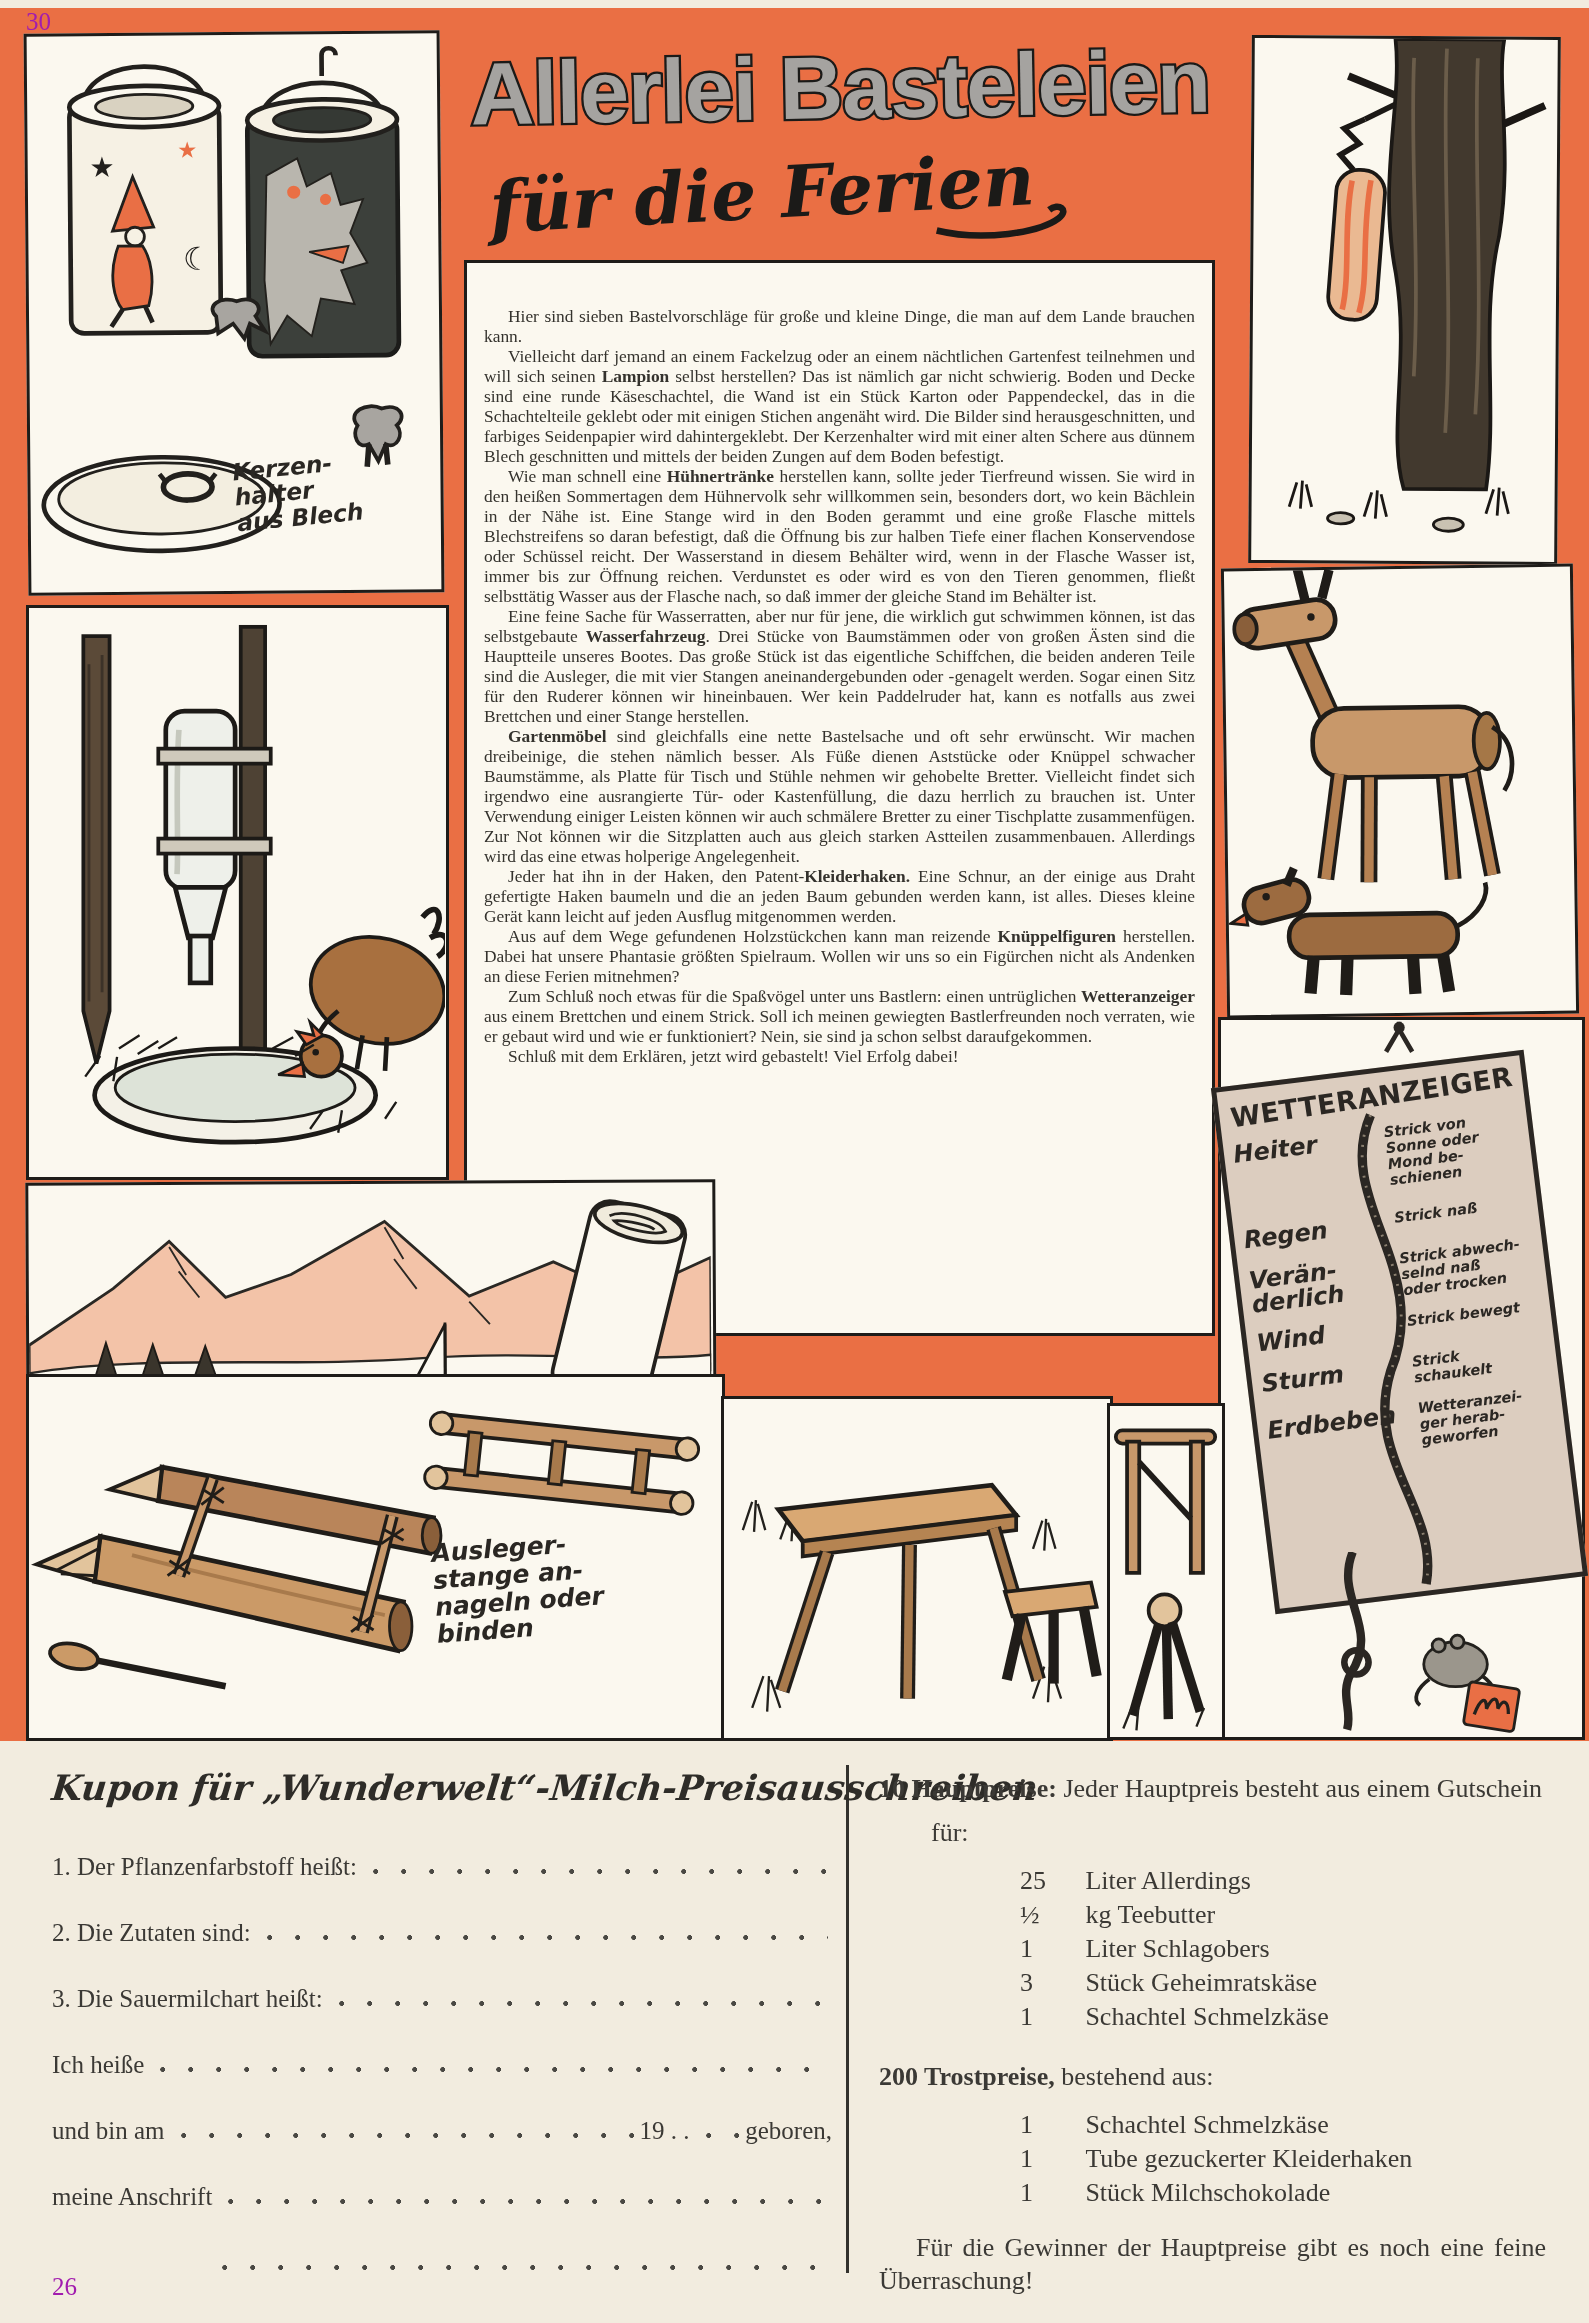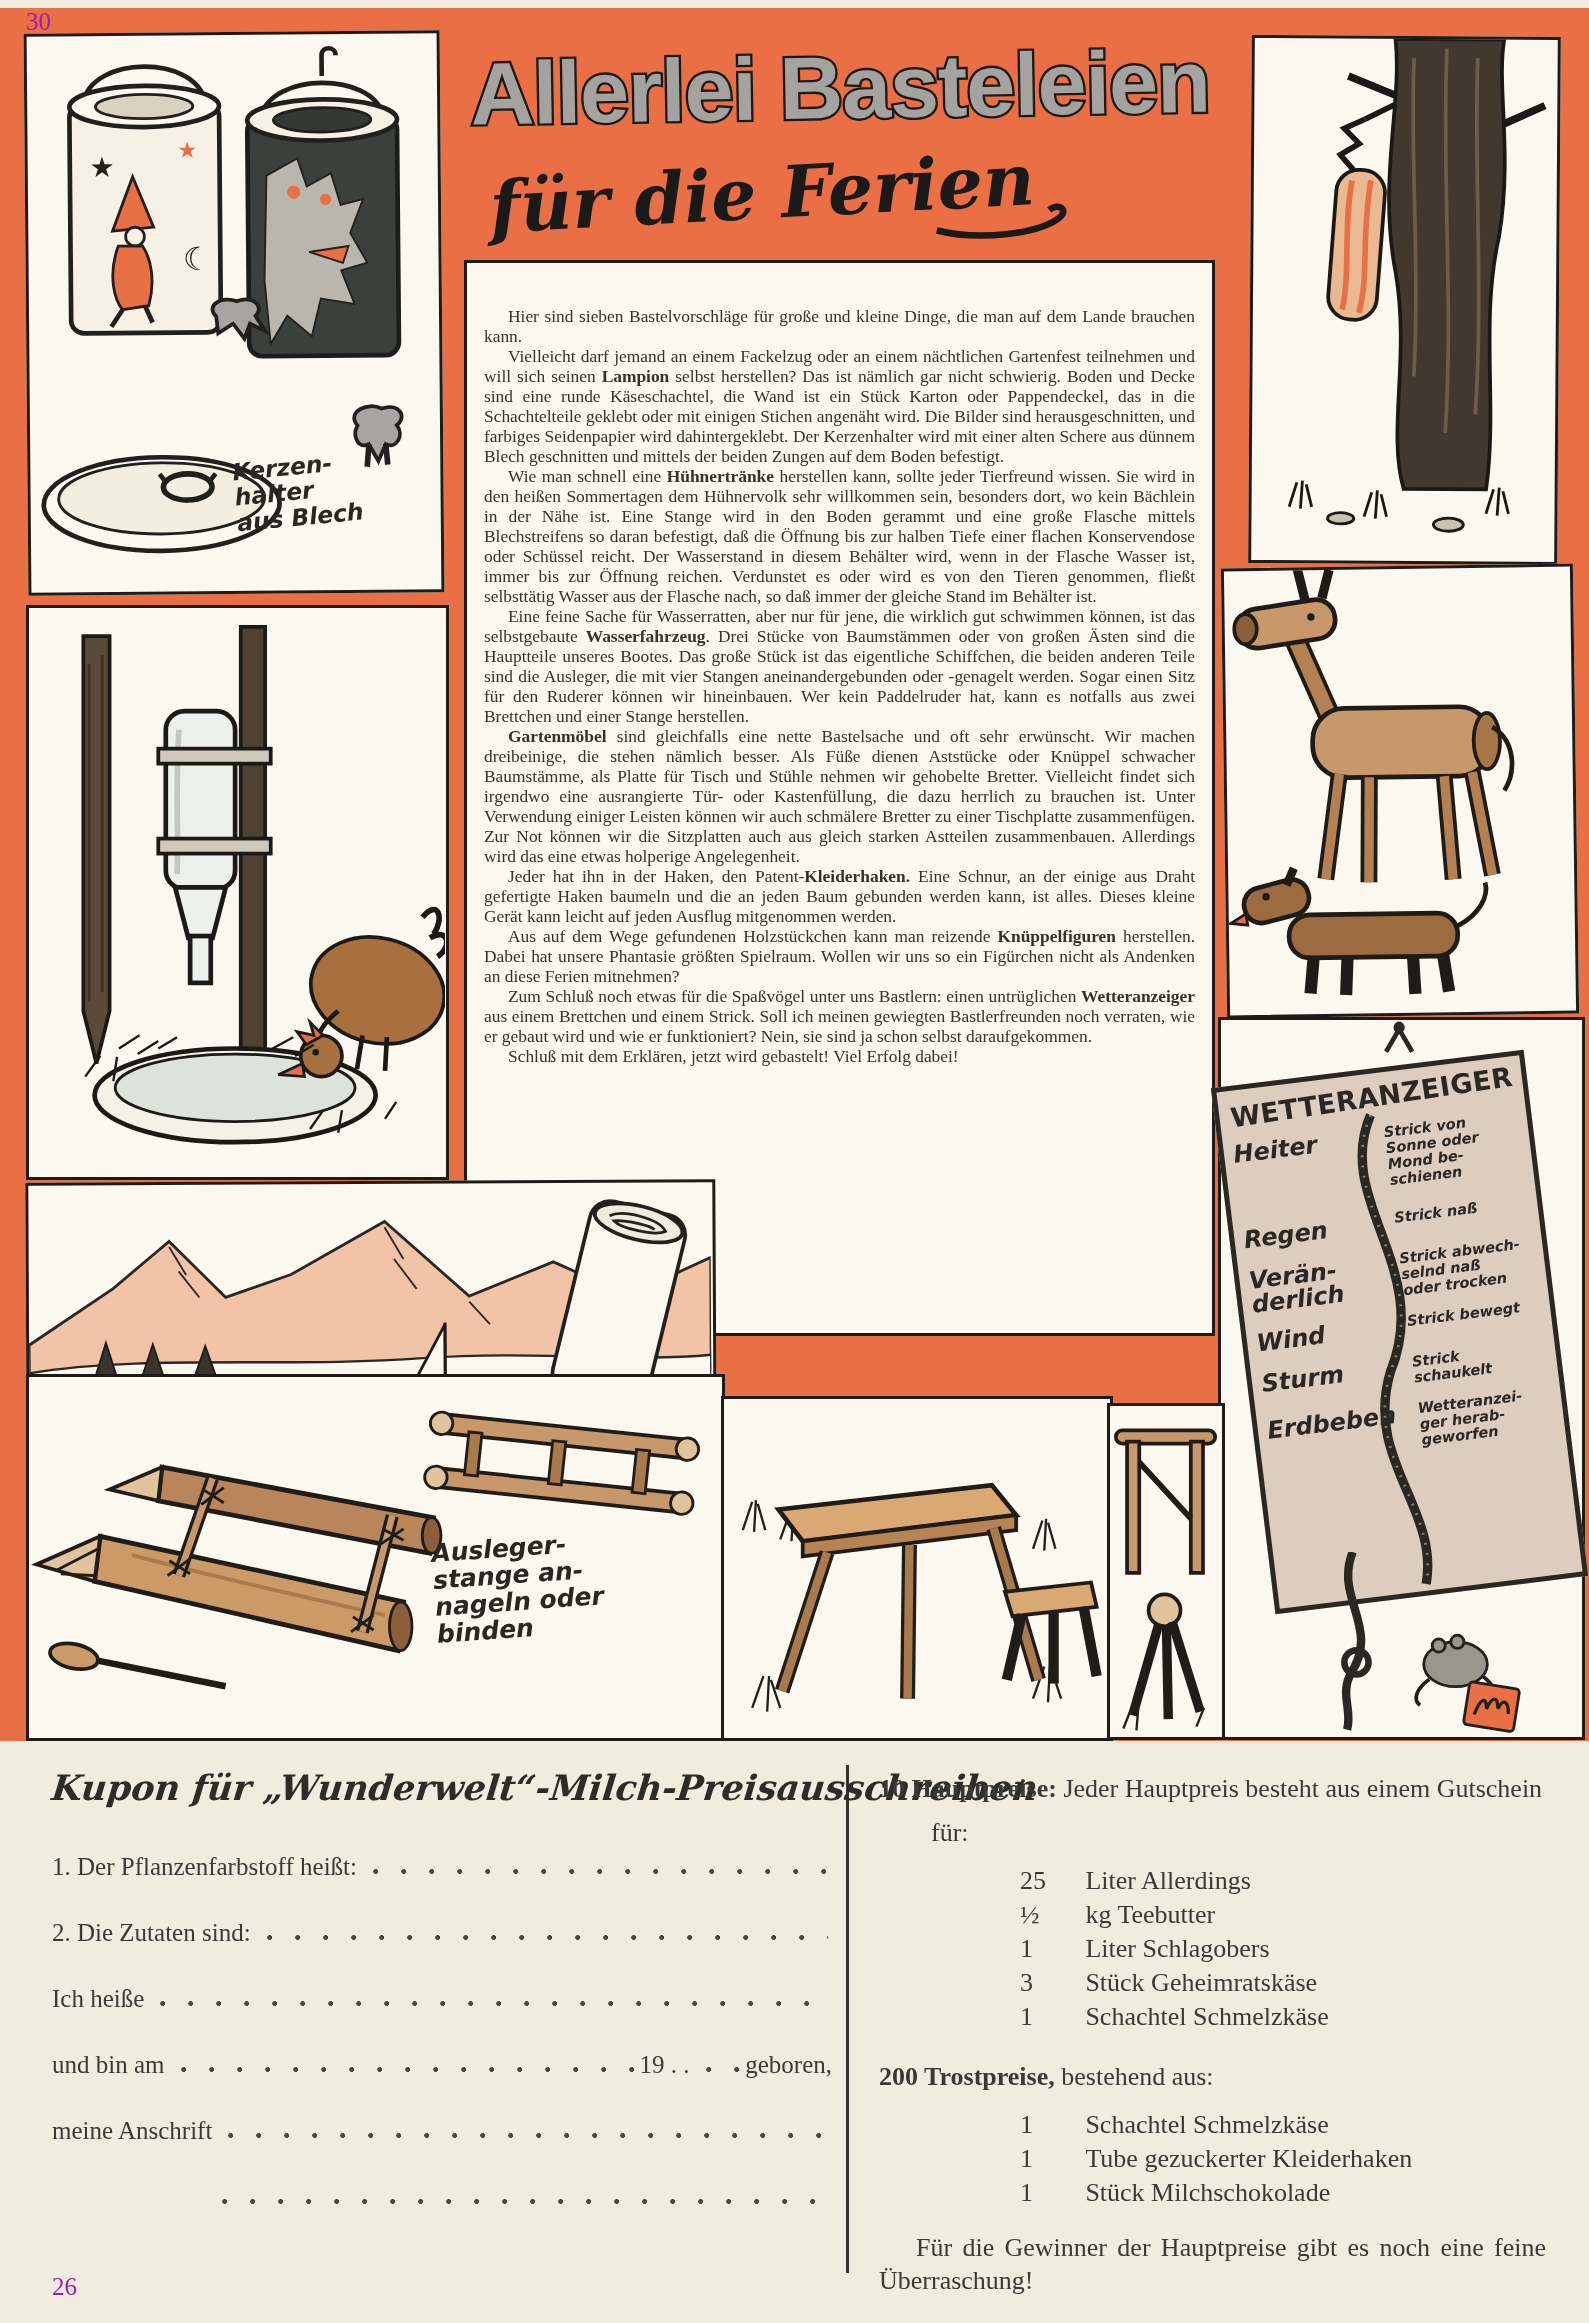--- a/index.html
+++ b/index.html
@@ -421,20 +421,24 @@
     <div class="coupon-heading">Kupon für „Wunderwelt“-Milch-Preisausschreiben</div>
     <div>
         <div class="coupon-line">
           <span class="coupon-label">1. Der Pflanzenfarbstoff heißt:</span>
           <div class="dots"></div>
         </div>
         <div class="coupon-line">
           <span class="coupon-label">2. Die Zutaten sind:</span>
           <div class="dots"></div>
         </div>
+        <div class="coupon-line">
+          <span class="coupon-label">3. Die Sauermilchart heißt:</span>
+          <div class="dots"></div>
+        </div>
       </div>
     <div class="coupon-line gap-top">
       <span class="coupon-label">Ich heiße</span>
       <div class="dots"></div>
     </div>
     <div class="coupon-line">
       <span class="coupon-label">und bin am</span>
       <div class="dots"></div>
       <span class="coupon-label">19 . .</span>
       <div class="dots dots-short"></div>

